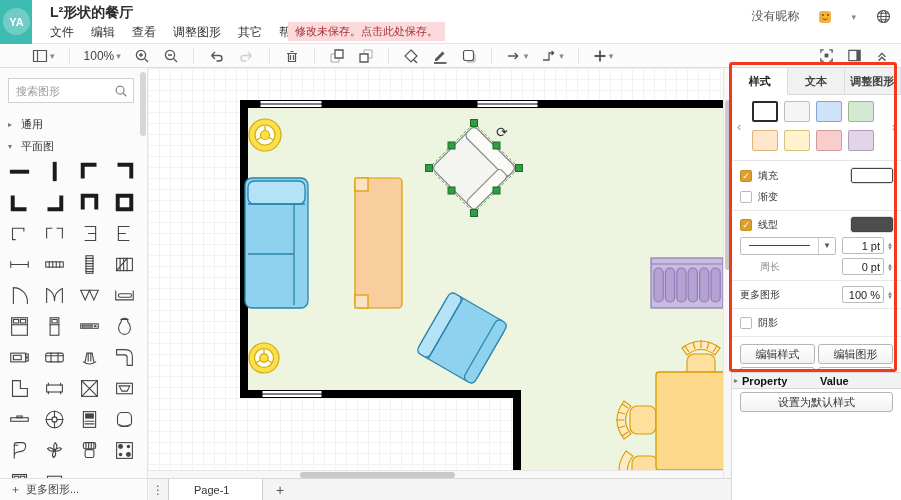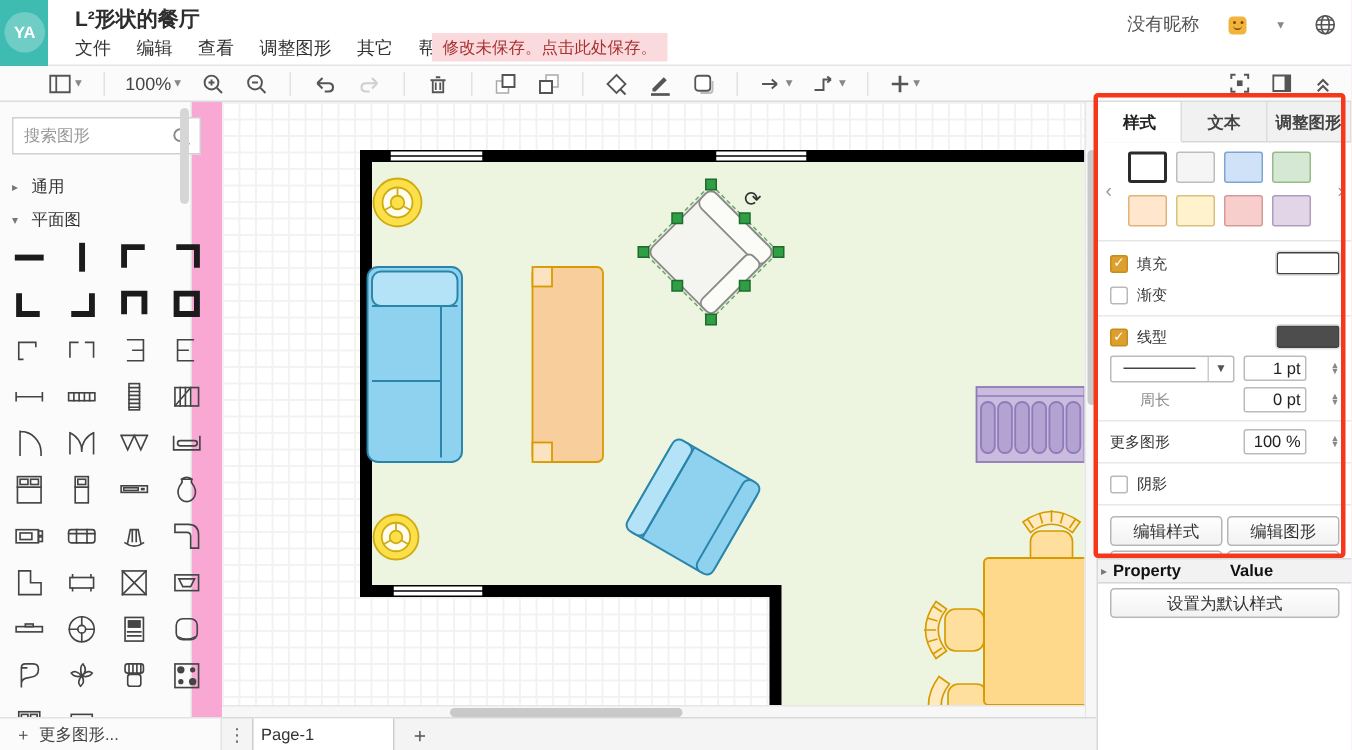--- a/index.html
+++ b/index.html
@@ -27,21 +27,21 @@
   #toolbar { position:absolute; left:0; top:44px; width:901px; height:24px; background:#fbfbfb;
     border-bottom:1px solid #dcdcdc; display:flex; align-items:center; padding:0 10px 0 30px; gap:9px; }
   .tbtn { display:flex; align-items:center; gap:2px; height:20px; padding:0 2px; cursor:pointer; }
   .tsep { width:1px; height:16px; background:#e2e2e2; margin:0 3px; }
   .tspacer { flex:1; }
   #zoom-level { font-size:12px; color:#444; }
   svg.ic { display:block; }
   .ic * { vector-effect:non-scaling-stroke; }
 
   
-  #sidebar { position:absolute; left:0; top:68px; width:128px; height:410px; background:#fbfbfb; border-right:1px solid #e3e3e3;padding-left:20px; }
+  #sidebar { position:absolute; left:0; top:68px; width:148px; height:410px; background:#fbfbfb; border-right:1px solid #e3e3e3;padding-left:20px; }
   #sidebar-scroll { position:absolute; right:1px; top:4px; width:6px; height:64px; background:#d6d6d6; border-radius:3px; }
   #search-wrap { position:absolute; left:8px; top:10px; width:126px; height:25px; background:#fff; border:1px solid #d0d0d0; display:flex; align-items:center; }
   #search-input { flex:1; border:0; outline:0; font-size:11px; color:#333; padding-left:7px; background:transparent; width:90px; font-family:inherit; }
   #search-input::placeholder { color:#999; }
   .section-row { position:absolute; left:0; width:148px; height:20px; display:flex; align-items:center; gap:6px; padding-left:8px; font-size:11px; color:#333; cursor:pointer; }
   .section-row .sc { font-size:8px; color:#777; width:7px; }
   #shape-grid { position:absolute; left:2px; top:88px; width:140px; height:322px; display:grid;
     grid-template-columns:repeat(4,35px); grid-auto-rows:31px; overflow:hidden; }
   .cell { display:flex; align-items:center; justify-content:center; cursor:pointer; }
   .cell svg { width:21px; height:21px; }
@@ -68,21 +68,21 @@
   #swatch-area { position:relative; height:66px; border-bottom:1px solid #e5e5e5; }
   .sw-arrow { position:absolute; top:24px; font-size:13px; color:#999; cursor:pointer; }
   #swatch-grid { position:absolute; left:20px; top:6px; width:128px; display:grid; grid-template-columns:repeat(4,26px); grid-auto-rows:24px; column-gap:6px; row-gap:5px; }
   .swatch { width:26px; height:21px; border-radius:2px; cursor:pointer; }
   .prow { display:flex; align-items:center; padding:0 8px; height:21px; gap:6px; }
   .pdiv { border-top:1px solid #e8e8e8; margin:3px 0; }
   .cb { width:12px; height:12px; border:1px solid #b9b9b9; border-radius:2px; background:#fff; display:flex; align-items:center; justify-content:center; font-size:9px; color:#fff; cursor:pointer; }
   .cb.on { background:#dd9f2e; border-color:#c68c1f; }
   .plabel { font-size:10px; color:#333; }
   .plabel.dim { color:#8a8a8a; }
-  .pright { margin-left:auto; display:flex; align-items:center; gap:16px; }
+  .pright { margin-left:auto; display:flex; align-items:center; gap:3px; }
   .color-btn { width:42px; height:15px; border:1px solid #434343; outline:1px solid #e0e0e0; border-radius:2px; cursor:pointer; }
   .num-input { width:42px; height:17px; border:1px solid #bbb; border-radius:2px; background:#fff; font-size:11px; color:#222;
     display:flex; align-items:center; justify-content:flex-end; padding-right:3px; }
   .stepper { display:flex; flex-direction:column; justify-content:center; line-height:4px; font-size:6px; color:#888; cursor:pointer; }
   .line-dd { width:98px; height:18px; border:1px solid #bbb; border-radius:2px; background:#fff; display:flex; align-items:center; }
   .line-dd .preview { flex:1; border-top:1.4px solid #444; margin:0 8px; }
   .line-dd .dd { width:17px; height:100%; border-left:1px solid #ccc; display:flex; align-items:center; justify-content:center; font-size:8px; color:#555; }
   .btn-grid { display:grid; grid-template-columns:1fr 1fr; gap:3px; padding:4px 8px 0; }
   .pbtn { height:20px; border:1px solid #b5b5b5; border-radius:3px; background:linear-gradient(#fff,#f2f2f2); font-size:11px; color:#333;
     display:flex; align-items:center; justify-content:center; cursor:pointer; }
@@ -94,21 +94,21 @@
 
   
   #annotation { position:absolute; left:729px; top:62px; width:168px; height:310px; border:3px solid var(--c-annotation-red); border-radius:3px; pointer-events:none; z-index:50; }
 
   
   #sidebar-footer { position:absolute; left:0; top:478px; width:148px; height:22px; background:#fbfbfb; border-top:1px solid #e3e3e3; border-right:1px solid #e3e3e3;
     display:flex; align-items:center; gap:5px; padding-left:10px; font-size:11px; color:#444; cursor:pointer; }
   #canvas-footer { position:absolute; left:148px; top:478px; width:583px; height:22px; background:#f4f4f4; border-top:1px solid #d9d9d9; display:flex; align-items:center; }
   #kebab { width:20px; text-align:center; color:#666; font-size:12px; letter-spacing:0; cursor:pointer; }
   #page-tab { width:95px; height:22px; background:#fff; border-left:1px solid #ccc; border-right:1px solid #ccc;
-    display:flex; align-items:center; padding-left:5px; font-size:11px; color:#333; cursor:pointer; }
+    display:flex; align-items:center; padding-left:25px; font-size:11px; color:#333; cursor:pointer; }
   #add-page { width:34px; text-align:center; color:#555; font-size:14px; cursor:pointer; }
   #panel-footer { position:absolute; left:731px; top:478px; width:170px; height:22px; background:#fff; border-left:1px solid #d9d9d9; }
 </style>
 </head>
 <body>
 
 <div id="app">
 
   <svg width="0" height="0" style="position:absolute">
     <defs>

